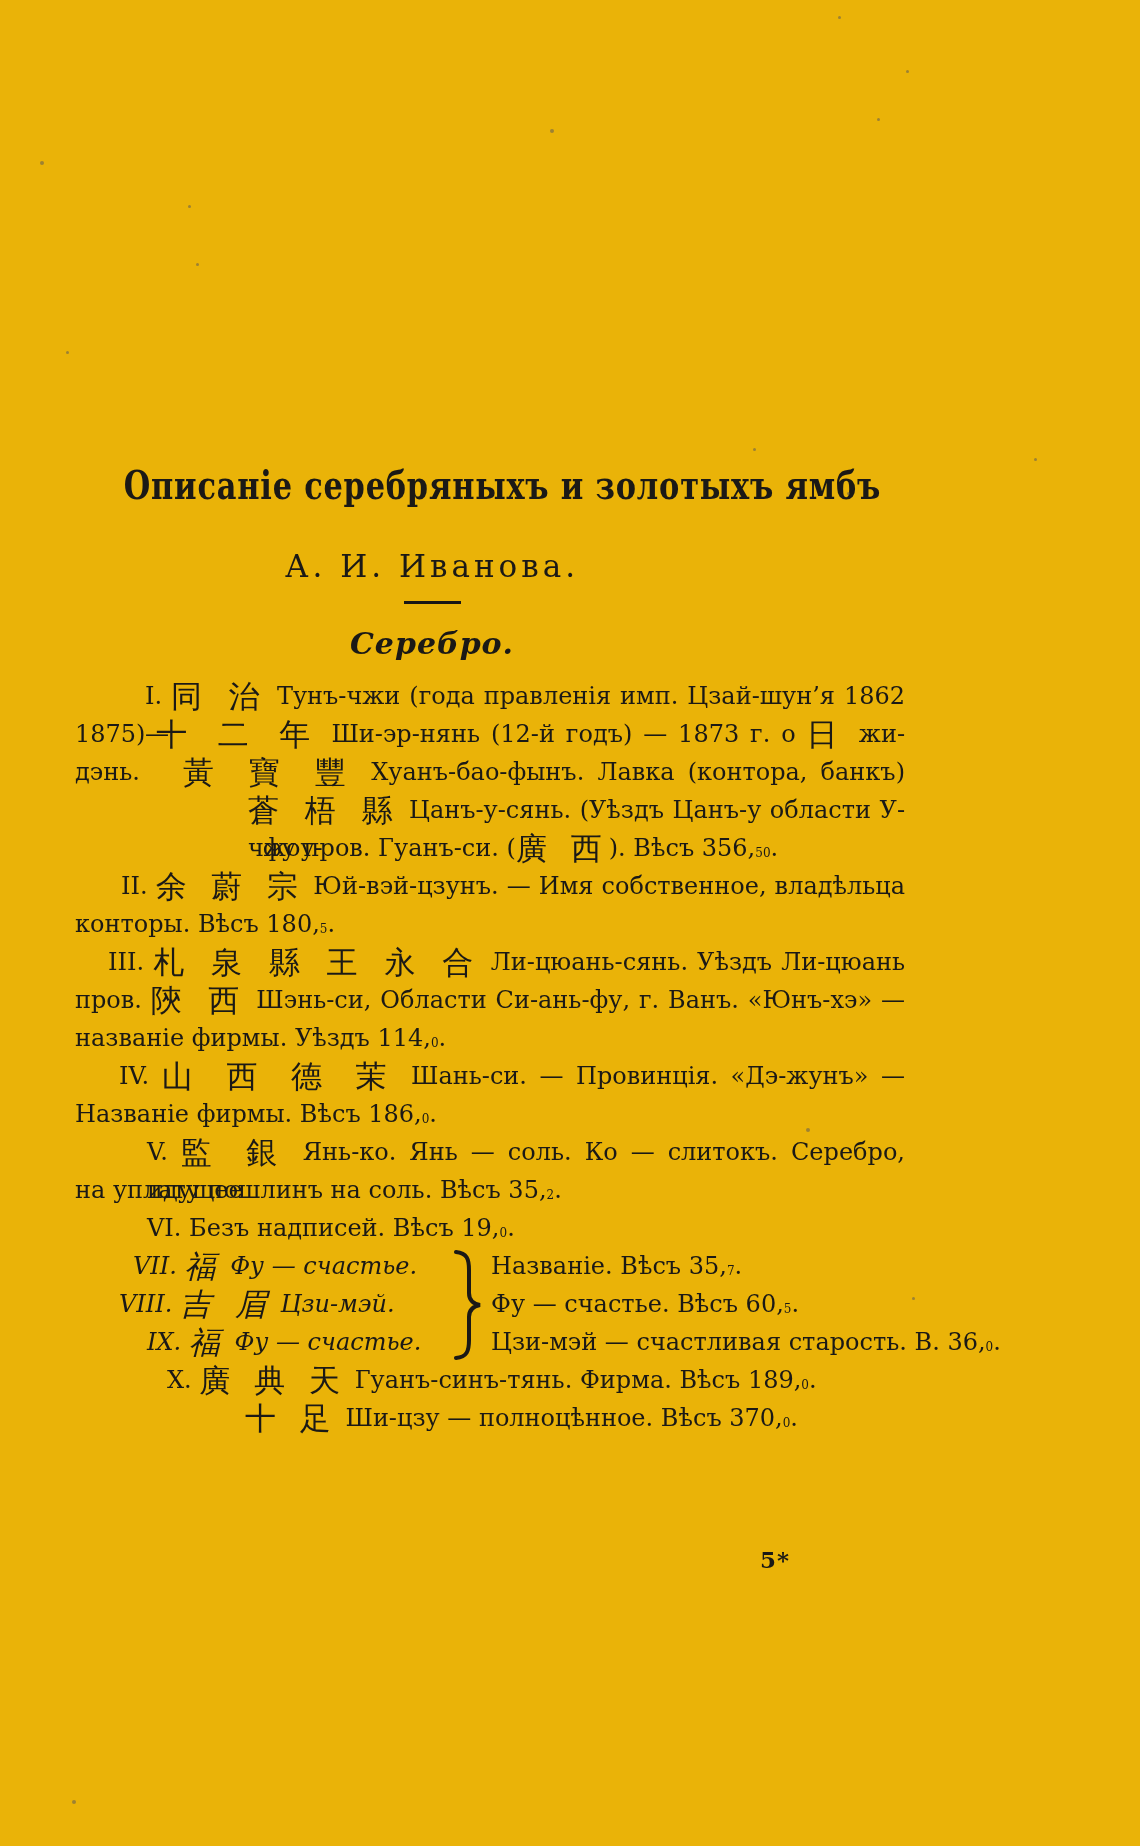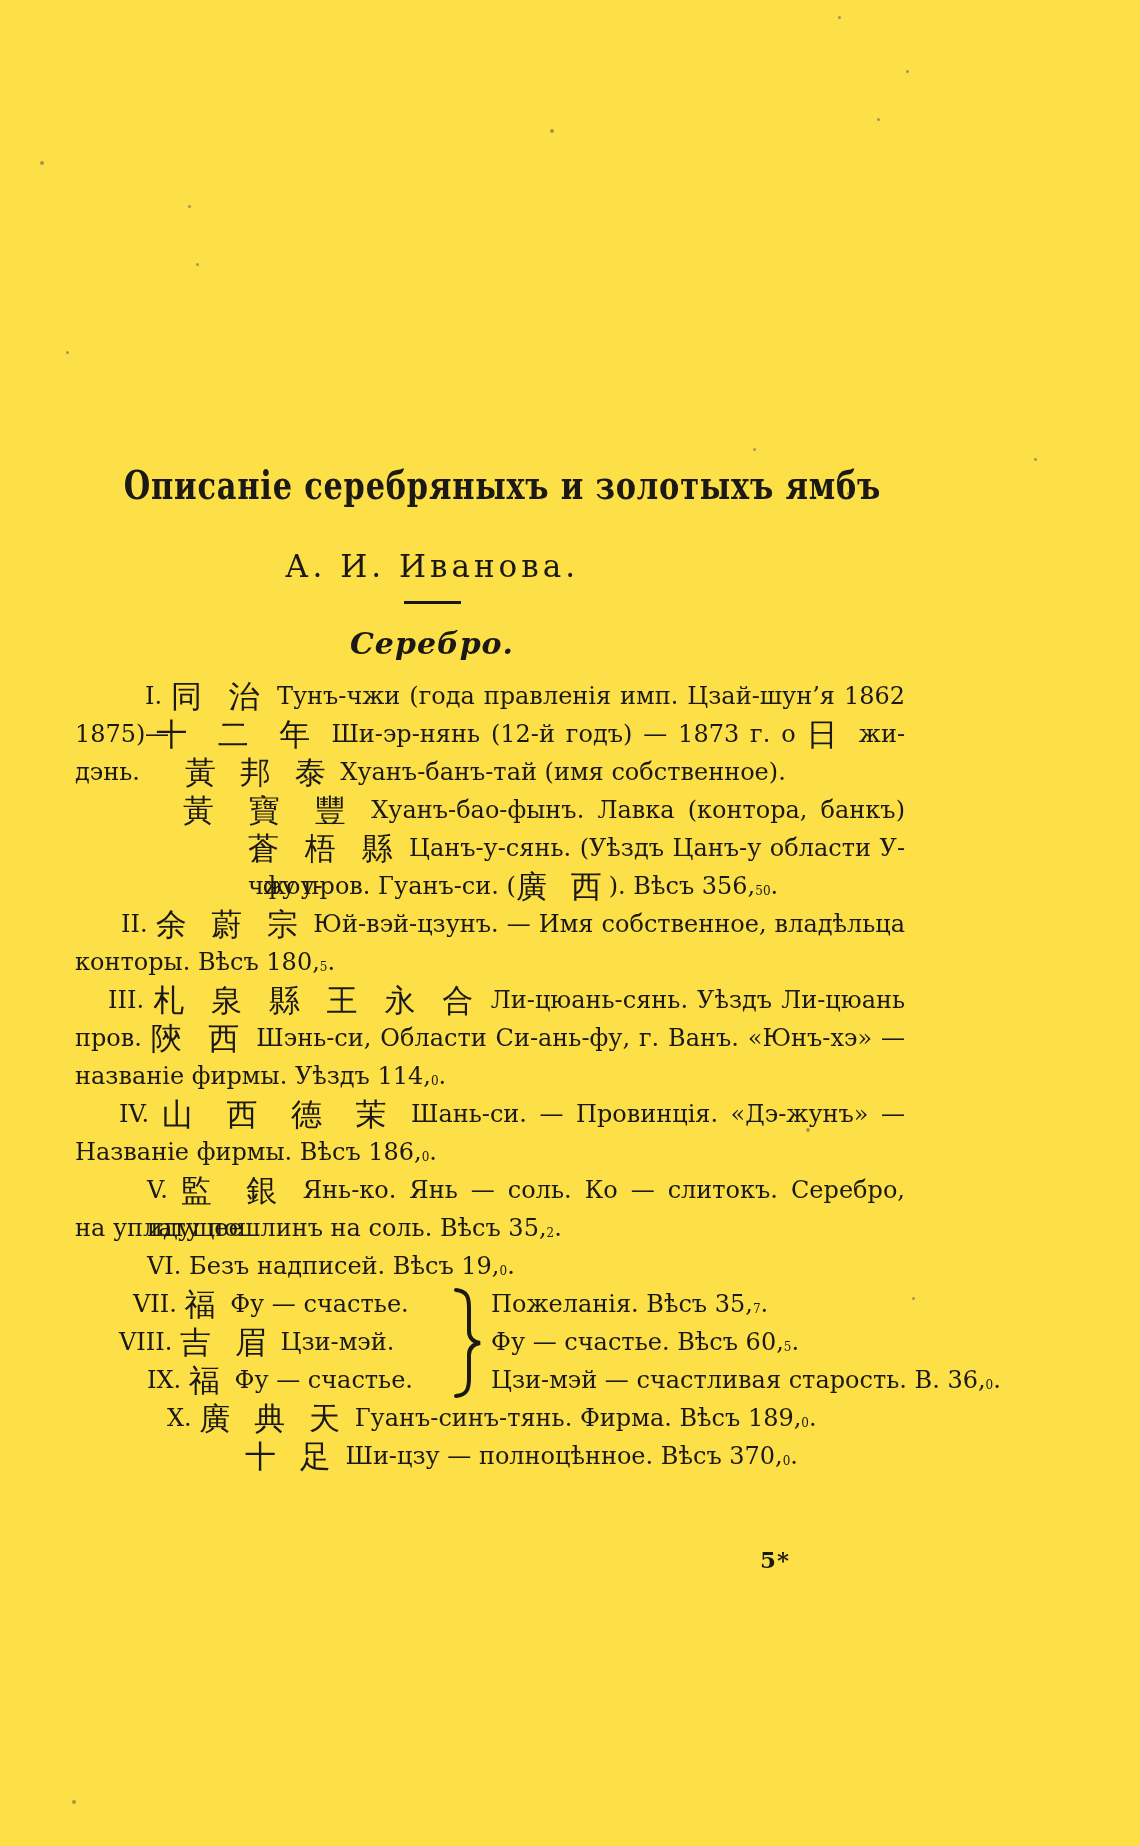--- a/index.html
+++ b/index.html
@@ -1,20 +1,20 @@
 <!DOCTYPE html>
 <html><head>
 <meta charset="utf-8">
 <style>
   html,body{margin:0;padding:0;background:#e8e8e6;}
   .sheet{
     position:relative;
     width:1140px;height:1846px;
     margin:0 auto;
-    background:#fde047;
+    background:#eab308;
     color:#1b1916;
     font-family:"DejaVu Serif", serif;
     overflow:hidden;
   }
   
   .heading-wrap{position:absolute;left:17px;width:830px;text-align:center;}
   .doc-title{top:462px;}
   .doc-title .stretch{
     display:inline-block;
     font-size:39px;font-weight:bold;
@@ -29,21 +29,21 @@
   .line{
     height:38px;line-height:38px;
     font-size:24px;white-space:nowrap;
   }
   .line.full{white-space:normal;text-align:justify;text-align-last:justify;}
   .seg-ru{}
   .seg-cn{font-size:31px;letter-spacing:7px;line-height:1;vertical-align:-3px;}
   .seg-sm{font-size:12px;vertical-align:-1px;}
   
   .brace-row{display:flex;align-items:stretch;}
-  .brace-left{width:372px;flex:none;}
+  .brace-left{width:372px;flex:none;font-style:italic;}
   .brace-mid{width:44px;flex:none;position:relative;}
   .brace-mid svg{position:absolute;left:4px;top:2px;}
   .brace-right{flex:1;}
   
   .page-signature{position:absolute;left:760px;top:1546px;font-size:23px;font-weight:bold;letter-spacing:1px;}
   
   .speck{position:absolute;border-radius:50%;background:#5d5a55;opacity:.55;}
 </style>
 </head>
 <body>
@@ -53,21 +53,20 @@
   <div class="heading-wrap doc-title">
     <span class="stretch">Описаніе серебряныхъ и золотыхъ ямбъ</span>
   </div>
   <div class="heading-wrap doc-author">А. И. Иванова.</div>
   <div class="title-rule"></div>
   <div class="heading-wrap section-heading">Серебро.</div>
 
   <div class="body-block">
     <div class="line full" style="padding-left:70px"><span class="seg-ru">I. </span><span class="seg-cn">同 治</span><span class="seg-ru"> Тунъ-чжи (года правленія имп. Цзай-шун’я 1862—</span></div>
     <div class="line full"><span class="seg-ru">1875) </span><span class="seg-cn">十 二 年</span><span class="seg-ru"> Ши-эр-нянь (12-й годъ) — 1873 г. о </span><span class="seg-cn">日</span><span class="seg-ru"> жи-дэнь.</span></div>
-    <div class="line" style="padding-left:110px"><span class="seg-cn">黃 邦 泰</span><span class="seg-ru"> Хуанъ-банъ-тай (имя собственное).</span></div>
     <div class="line full" style="padding-left:108px"><span class="seg-cn">黃 寶 豐</span><span class="seg-ru"> Хуанъ-бао-фынъ. Лавка (контора, банкъ)</span></div>
     <div class="line full" style="padding-left:173px"><span class="seg-cn">蒼 梧 縣</span><span class="seg-ru"> Цанъ-у-сянь. (Уѣздъ Цанъ-у области У-чжоу-</span></div>
     <div class="line" style="padding-left:188px"><span class="seg-ru">фу пров. Гуанъ-си. (</span><span class="seg-cn">廣 西</span><span class="seg-ru">). Вѣсъ 356,</span><span class="seg-sm">50</span><span class="seg-ru">.</span></div>
     <div class="line full" style="padding-left:46px"><span class="seg-ru">II. </span><span class="seg-cn">余 蔚 宗</span><span class="seg-ru"> Юй-вэй-цзунъ. — Имя собственное, владѣльца</span></div>
     <div class="line"><span class="seg-ru">конторы. Вѣсъ 180,</span><span class="seg-sm">5</span><span class="seg-ru">.</span></div>
     <div class="line full" style="padding-left:33px"><span class="seg-ru">III. </span><span class="seg-cn">札 泉 縣 王 永 合</span><span class="seg-ru"> Ли-цюань-сянь. Уѣздъ Ли-цюань</span></div>
     <div class="line full"><span class="seg-ru">пров. </span><span class="seg-cn">陝 西</span><span class="seg-ru"> Шэнь-си, Области Си-ань-фу, г. Ванъ. «Юнъ-хэ» —</span></div>
     <div class="line"><span class="seg-ru">названіе фирмы. Уѣздъ 114,</span><span class="seg-sm">0</span><span class="seg-ru">.</span></div>
     <div class="line full" style="padding-left:44px"><span class="seg-ru">IV. </span><span class="seg-cn">山 西 德 茉</span><span class="seg-ru"> Шань-си. — Провинція. «Дэ-жунъ» —</span></div>
     <div class="line"><span class="seg-ru">Названіе фирмы. Вѣсъ 186,</span><span class="seg-sm">0</span><span class="seg-ru">.</span></div>
@@ -80,21 +79,21 @@
         <div class="line" style="padding-left:58px"><span class="seg-ru">VII. </span><span class="seg-cn">福</span><span class="seg-ru"> Фу — счастье.</span></div>
         <div class="line" style="padding-left:44px"><span class="seg-ru">VIII. </span><span class="seg-cn">吉 眉</span><span class="seg-ru"> Цзи-мэй.</span></div>
         <div class="line" style="padding-left:72px"><span class="seg-ru">IX. </span><span class="seg-cn">福</span><span class="seg-ru"> Фу — счастье.</span></div>
       </div>
       <div class="brace-mid">
         <svg width="32" height="112" viewBox="0 0 32 112">
           <path d="M5 3 C16 4 18 10 18 21 L18 44 Q18 54 29 56 Q18 58 18 68 L18 91 C18 102 16 108 5 109" fill="none" stroke="#1b1916" stroke-width="4" stroke-linecap="round"></path>
         </svg>
       </div>
       <div class="brace-right">
-        <div class="line"><span class="seg-ru">Пожеланія. Вѣсъ 35,</span><span class="seg-sm">7</span><span class="seg-ru">.</span></div>
+        <div class="line"><span class="seg-ru">Названіе. Вѣсъ 35,</span><span class="seg-sm">7</span><span class="seg-ru">.</span></div>
         <div class="line"><span class="seg-ru">Фу — счастье. Вѣсъ 60,</span><span class="seg-sm">5</span><span class="seg-ru">.</span></div>
         <div class="line"><span class="seg-ru">Цзи-мэй — счастливая старость. В. 36,</span><span class="seg-sm">0</span><span class="seg-ru">.</span></div>
       </div>
     </div>
 
     <div class="line" style="padding-left:92px"><span class="seg-ru">X. </span><span class="seg-cn">廣 典 天</span><span class="seg-ru"> Гуанъ-синъ-тянь. Фирма. Вѣсъ 189,</span><span class="seg-sm">0</span><span class="seg-ru">.</span></div>
     <div class="line" style="padding-left:170px"><span class="seg-cn">十 足</span><span class="seg-ru"> Ши-цзу — полноцѣнное. Вѣсъ 370,</span><span class="seg-sm">0</span><span class="seg-ru">.</span></div>
   </div>
 
   <div class="page-signature">5*</div>

